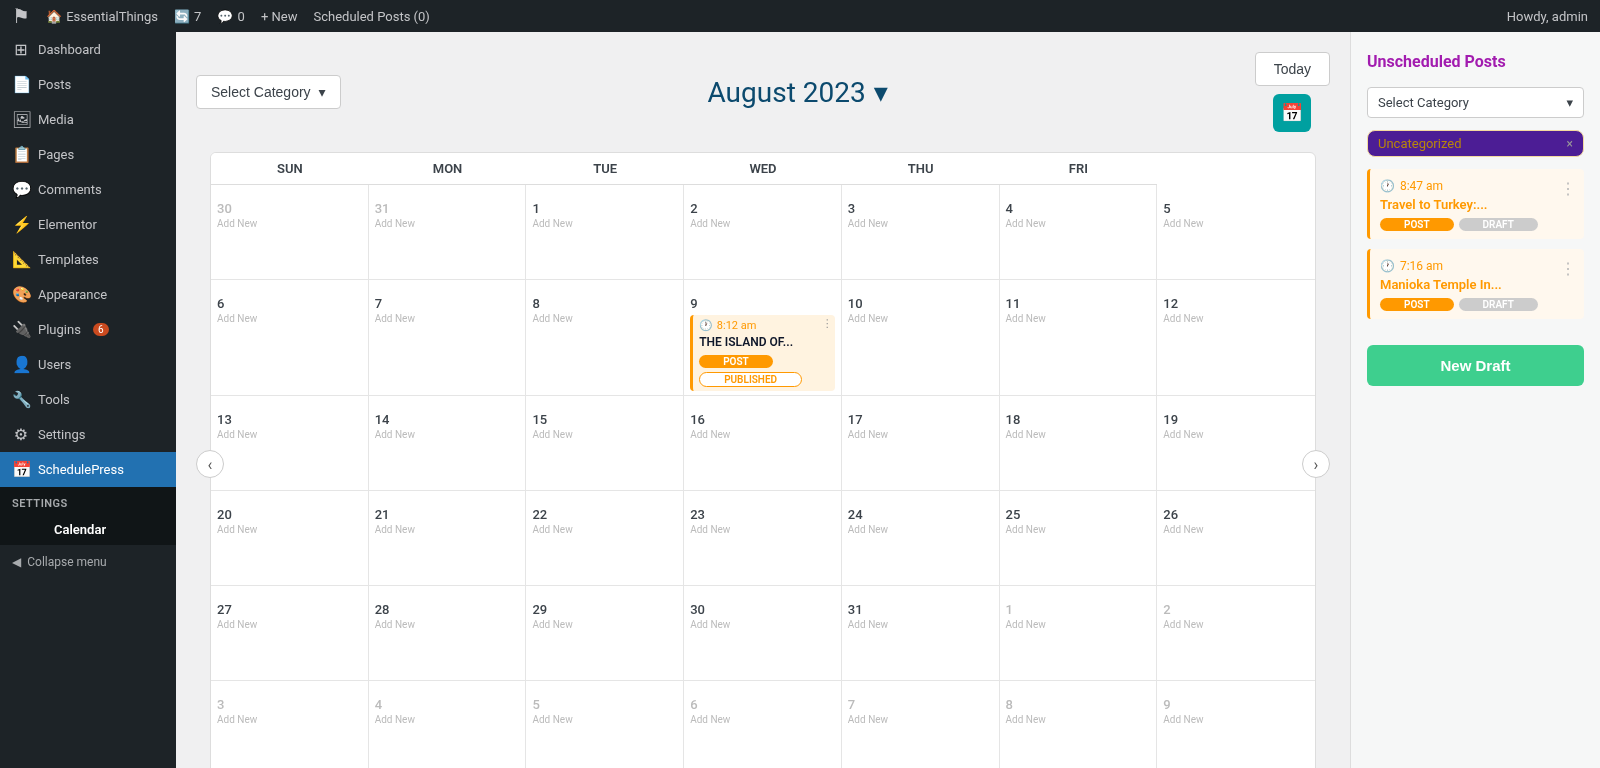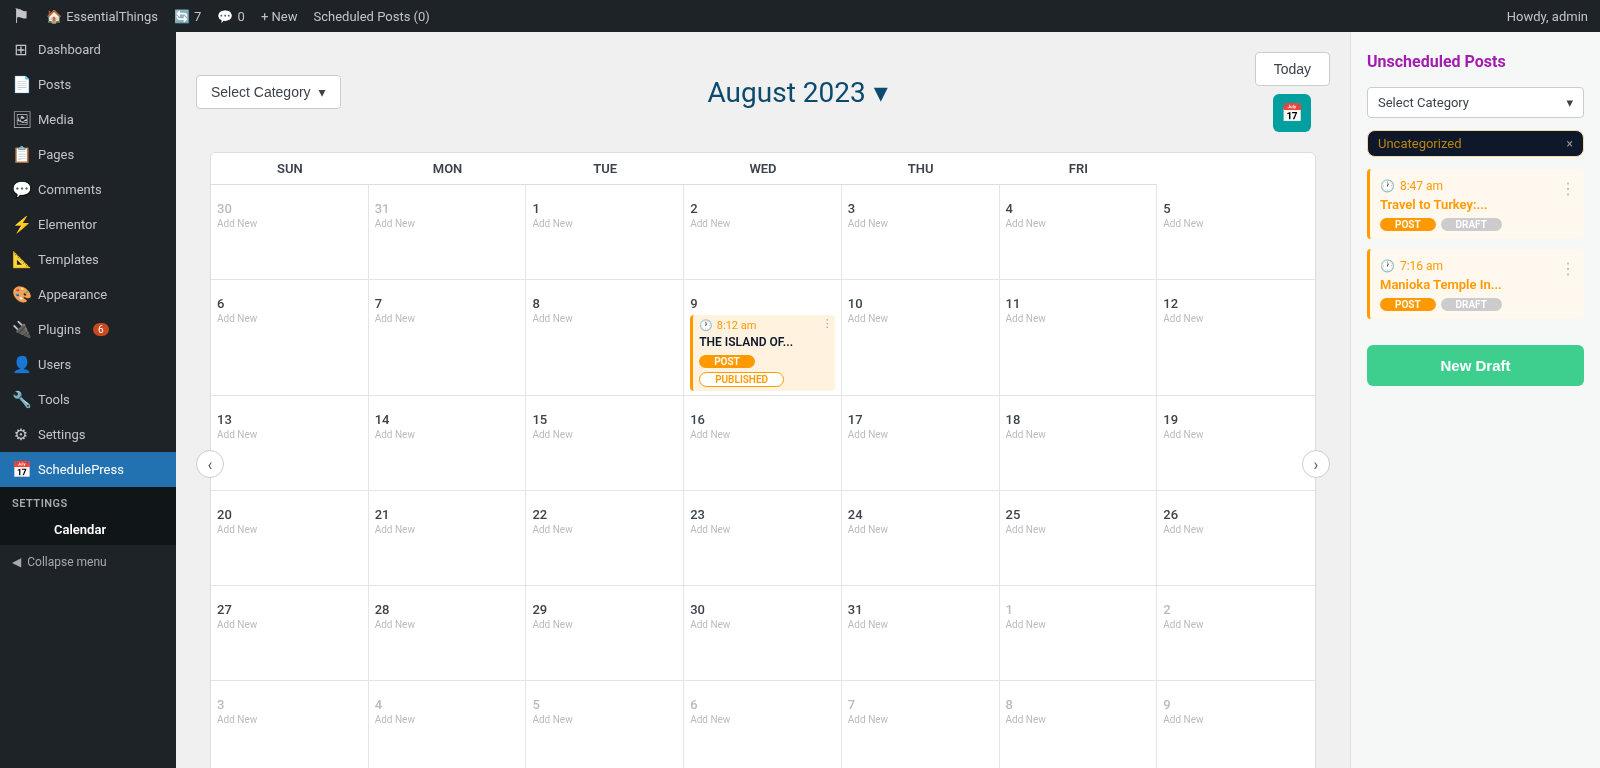--- a/index.html
+++ b/index.html
@@ -231,21 +231,21 @@
       line-height: 1.3;
     }
     .event-card .event-tags {
       display: flex;
       gap: 4px;
       margin-top: 4px;
       flex-wrap: wrap;
     }
     .tag {
       border-radius: 10px;
-      padding: 1px 15px;
+      padding: 1px 24px;
       font-size: 10px;
       font-weight: 600;
     }
     .tag-post { background: #f90; color: #fff; }
     .tag-published { background: #fff; border: 1px solid #f90; color: #f90; }
     .tag-draft { background: #ccc; color: #fff; }
     .event-card .event-menu {
       position: absolute;
       right: 4px;
       top: 4px;
@@ -276,21 +276,21 @@
       padding: 7px 10px;
       font-size: 13px;
       cursor: pointer;
       display: flex;
       align-items: center;
       justify-content: space-between;
       margin-bottom: 12px;
       color: #3c434a;
     }
     .uncategorized-tag {
-      background: #0f172a;
+      background: #4c1d95;
       border: 1px solid #f3d9a0;
       border-radius: 8px;
       padding: 5px 10px;
       font-size: 13px;
       color: #b8860b;
       display: flex;
       align-items: center;
       justify-content: space-between;
       margin-bottom: 12px;
     }

